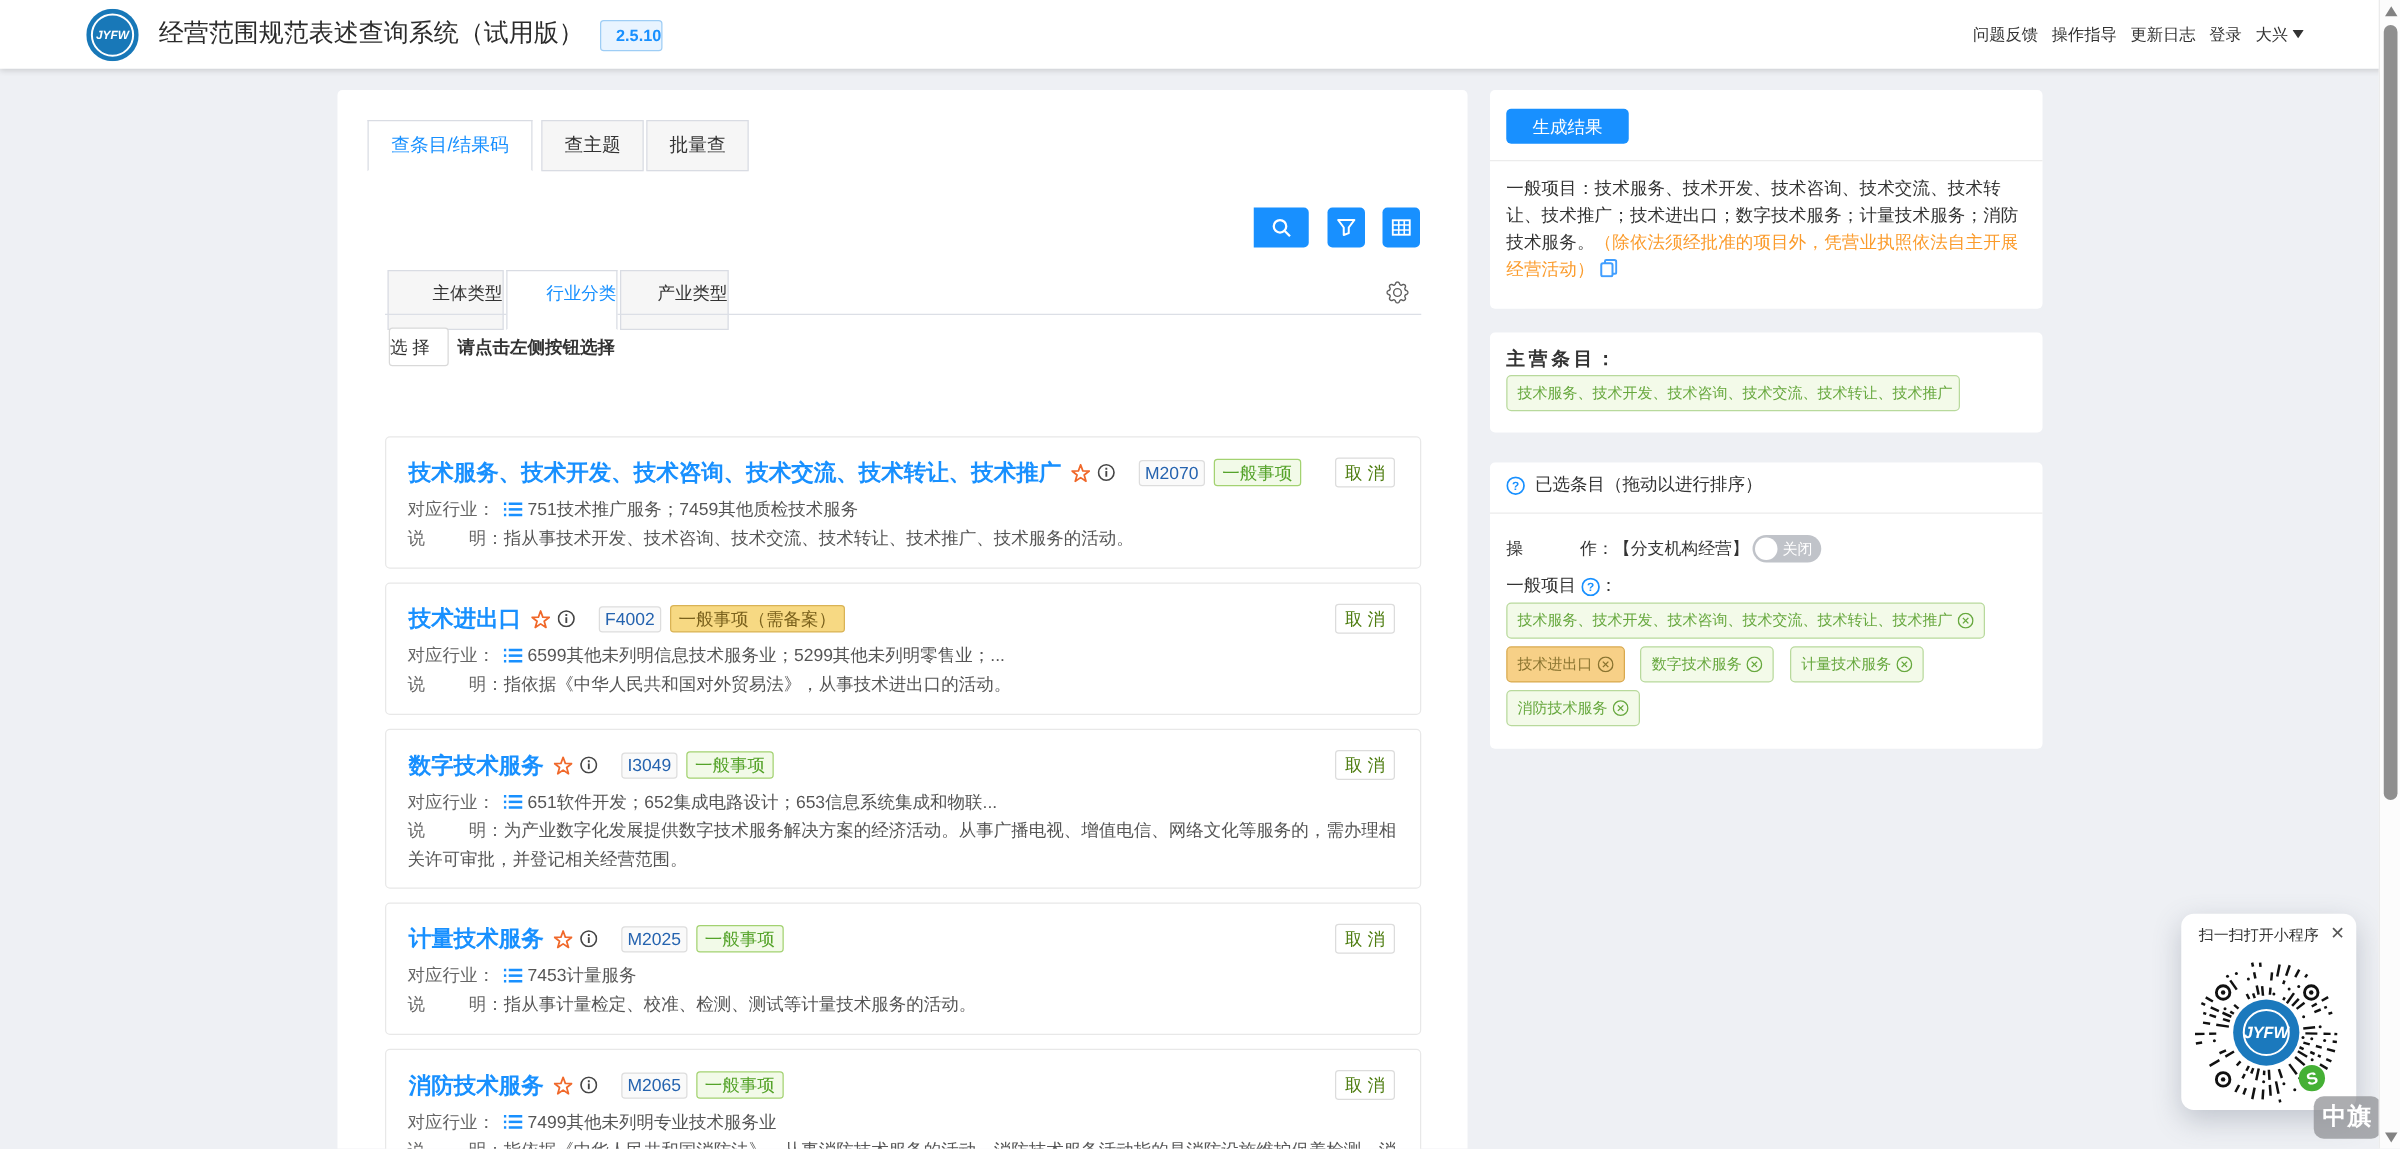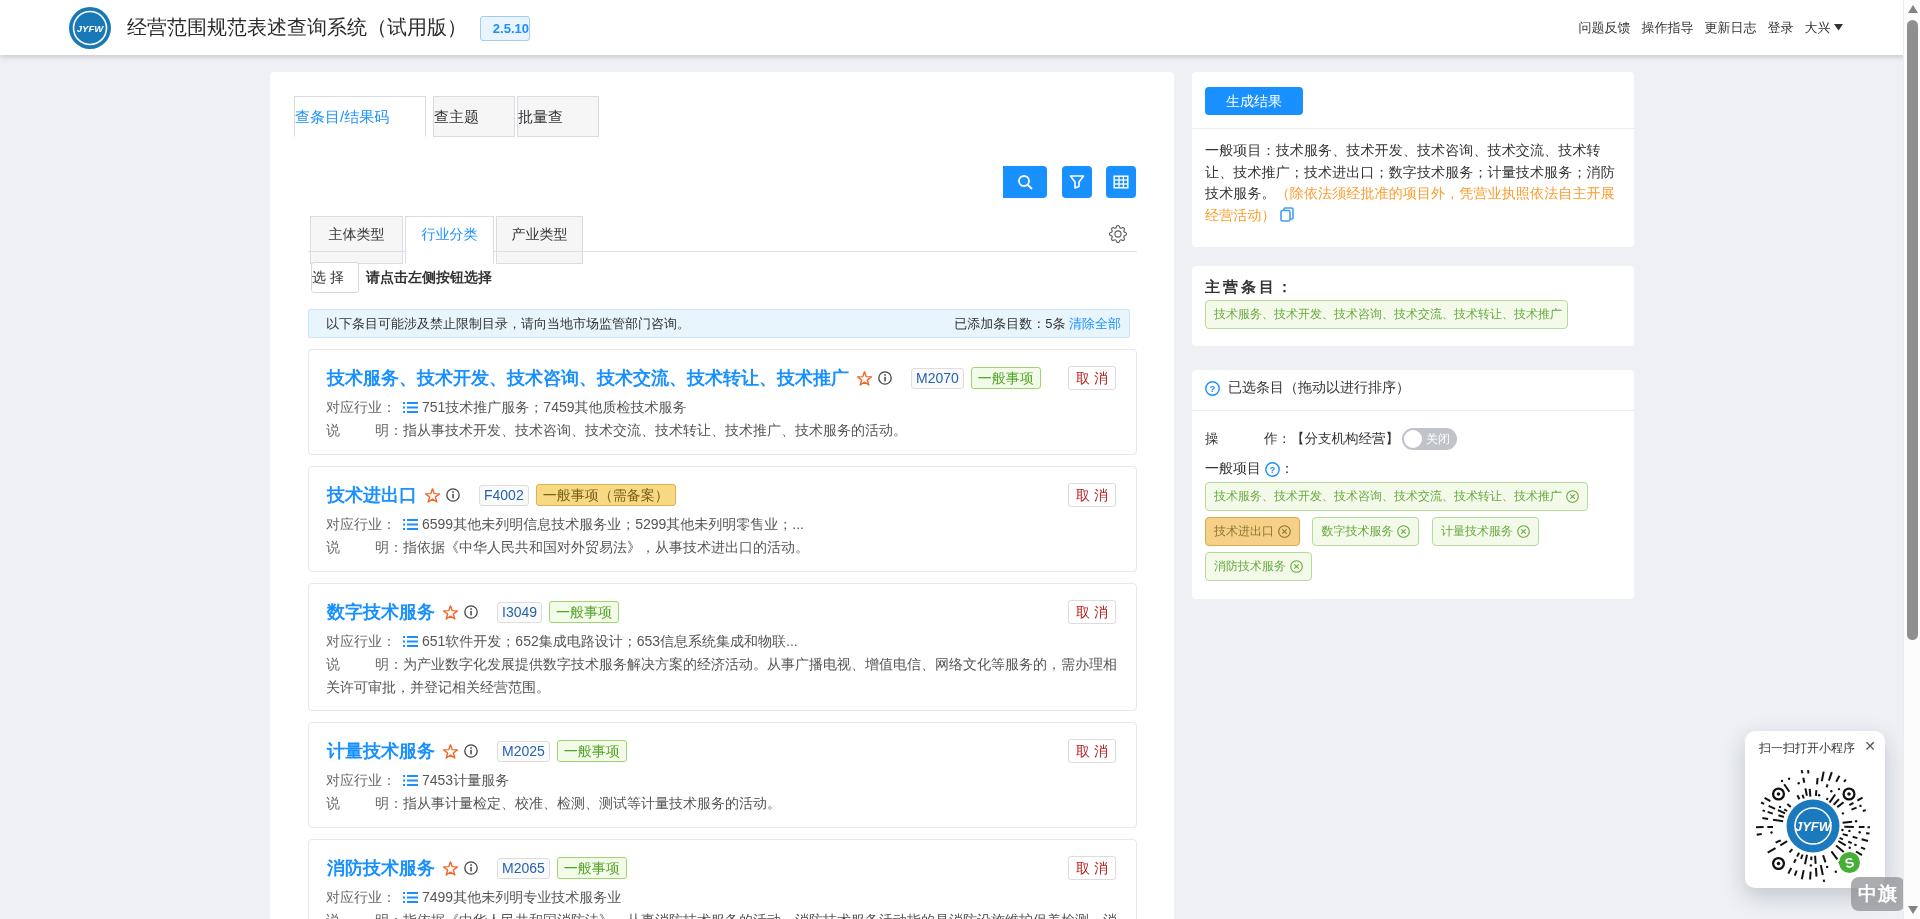--- a/index.html
+++ b/index.html
@@ -12,42 +12,42 @@
 .nav{position:absolute;right:77px;top:0;height:55px;line-height:55px;font-size:13px;color:#333}
 .nav span{margin-left:11px}
 
 .sbtrack{position:absolute;right:0;top:0;width:17px;height:919px;background:#fcfcfc;border-left:1px solid #ebebeb;z-index:50}
 .sbthumb{position:absolute;left:3px;top:20px;width:11px;height:620px;background:#8f8f8f;border-radius:6px}
 .sbarrow{position:absolute;left:4px;width:0;height:0;border-left:5px solid transparent;border-right:5px solid transparent}
 .sb-up{top:5px;border-bottom:8px solid #828282}
 .sb-dn{bottom:5px;border-top:8px solid #828282}
 
 .leftcard{position:absolute;left:270px;top:72px;width:904px;height:847px;background:#fff;border-radius:4px 4px 0 0}
-.tab-top{position:absolute;top:24px;height:41px;border:1px solid #d9dce3;background:#f6f6f6;font-size:15px;color:#333;line-height:39px}
+.tab-top{position:absolute;top:24px;height:41px;border:1px solid #d9dce3;background:#f6f6f6;font-size:15px;color:#333;text-align:center;line-height:39px}
 .tab-top.act{background:#fff;color:#1890ff;border-bottom-color:#fff}
 .srch-input{position:absolute;left:38px;top:94px;width:695px;height:32px;border:1px solid #dcdfe6;border-radius:4px 0 0 4px;font-size:14px;color:#333;line-height:30px;padding-left:12px;background:#fff}
 .btn-blue{position:absolute;top:94px;height:32px;background:#1890ff;border-radius:4px;display:flex;align-items:center;justify-content:center}
-.subtab{position:absolute;top:144px;height:48px;border:1px solid #d9dce3;background:#f6f6f6;font-size:14px;color:#333;text-align:center;line-height:34px}
+.subtab{position:absolute;top:144px;height:48px;border:1px solid #d9dce3;background:#f6f6f6;font-size:14px;color:#333;text-align:right;line-height:34px}
 .subtab.act{background:#fff;color:#1890ff;border-bottom-color:#fff;z-index:2}
 .subtab-line{position:absolute;left:38px;top:179px;width:829px;height:1px;background:#dcdfe6}
 .selbtn{position:absolute;left:41px;top:190px;width:48px;height:31px;border:1px solid #d9d9d9;border-radius:3px;background:#fff;font-size:14px;color:#333;text-align:left;line-height:29px}
 .sellabel{position:absolute;left:96px;top:190px;height:31px;line-height:31px;font-size:14px;font-weight:bold;color:#333}
 .infobar{position:absolute;left:38px;top:237px;width:822px;height:29px;background:#e8f5fd;border:1px solid #c8e6f8;border-radius:2px;font-size:13px;color:#333}
 .infobar .l{position:absolute;left:17px;top:0;line-height:27px}
 .infobar .r{position:absolute;right:8px;top:0;line-height:27px}
 .infobar .r a{color:#1890ff;text-decoration:none}
 
 .rescard{position:absolute;left:308px;width:829px;background:#fff;border:1px solid #e8e8e8;border-radius:4px}
 .rc-titlerow{position:absolute;left:18px;top:14px;height:28px;display:flex;align-items:center}
 .rc-title{font-size:18px;font-weight:bold;color:#1890ff;letter-spacing:0;white-space:nowrap}
 .rc-code{height:21px;border:1px solid #ddd;background:#fafafa;border-radius:3px;color:#2563af;font-size:14px;line-height:19px;padding:0 4px;margin-left:19px}
 .rc-type{height:22px;border-radius:3px;font-size:14px;line-height:20px;padding:0 6px;margin-left:7px}
 .rc-type.g{background:#f2fae8;border:1px solid #a3d271;color:#55a32a}
 .rc-type.y{background:#f7d983;border:1px solid #d9b355;color:#7a611c}
-.rc-cancel{position:absolute;right:20px;top:16px;width:48px;height:24px;border:1px solid #dcdcdc;border-radius:3px;background:#fff;color:#b91c1c;font-size:14px;text-align:center;line-height:22px}
+.rc-cancel{position:absolute;right:20px;top:16px;width:48px;height:24px;border:1px solid #dcdcdc;border-radius:3px;background:#fff;color:#4d7c0f;font-size:14px;text-align:center;line-height:22px}
 .rc-row{position:absolute;left:17px;font-size:14px;color:#555;white-space:nowrap}
 .rc-label{display:inline-block;width:77px;color:#666}
 .rc-label.j{display:inline-flex;justify-content:space-between}
 .rc-licon{display:inline-block;vertical-align:-2px;margin-right:4px}
 
 .rcard{position:absolute;left:1192px;width:442px;background:#fff;border-radius:4px}
 .genbtn{position:absolute;left:13px;top:15px;width:98px;height:28px;background:#1890ff;border-radius:4px;color:#fff;font-size:14px;text-align:center;line-height:28px}
 .divline{position:absolute;left:0;width:100%;height:1px;background:#ececec}
 .resulttext{position:absolute;left:13px;top:68px;width:418px;font-size:14px;color:#333;line-height:21.5px;letter-spacing:0.13px}
 .orange{color:#fb9b2b}
@@ -107,24 +107,20 @@
   <div class="subtab" style="left:226px;width:87px">产业类型</div>
   <div class="subtab-line"></div>
   <svg style="position:absolute;left:839px;top:153px" width="18" height="18" viewBox="0 0 16 16">
       <path fill="#5f5f5f" d="M8 4.754a3.246 3.246 0 1 0 0 6.492 3.246 3.246 0 0 0 0-6.492zM5.754 8a2.246 2.246 0 1 1 4.492 0 2.246 2.246 0 0 1-4.492 0z"></path>
       <path fill="#5f5f5f" d="M9.796 1.343c-.527-1.79-3.065-1.79-3.592 0l-.094.319a.873.873 0 0 1-1.255.52l-.292-.16c-1.64-.892-3.433.902-2.54 2.541l.159.292a.873.873 0 0 1-.52 1.255l-.319.094c-1.79.527-1.79 3.065 0 3.592l.319.094a.873.873 0 0 1 .52 1.255l-.16.292c-.892 1.64.901 3.434 2.541 2.54l.292-.159a.873.873 0 0 1 1.255.52l.094.319c.527 1.79 3.065 1.79 3.592 0l.094-.319a.873.873 0 0 1 1.255-.52l.292.16c1.64.893 3.434-.902 2.54-2.541l-.159-.292a.873.873 0 0 1 .52-1.255l.319-.094c1.79-.527 1.79-3.065 0-3.592l-.319-.094a.873.873 0 0 1-.52-1.255l.16-.292c.893-1.64-.902-3.433-2.541-2.54l-.292.159a.873.873 0 0 1-1.255-.52l-.094-.319zm-2.633.283c.246-.835 1.428-.835 1.674 0l.094.319a1.873 1.873 0 0 0 2.693 1.115l.291-.16c.764-.415 1.6.42 1.184 1.185l-.159.292a1.873 1.873 0 0 0 1.116 2.692l.318.094c.835.246.835 1.428 0 1.674l-.319.094a1.873 1.873 0 0 0-1.115 2.693l.16.291c.415.764-.42 1.6-1.185 1.184l-.291-.159a1.873 1.873 0 0 0-2.693 1.116l-.094.318c-.246.835-1.428.835-1.674 0l-.094-.319a1.873 1.873 0 0 0-2.692-1.115l-.292.16c-.764.415-1.6-.42-1.184-1.185l.159-.291A1.873 1.873 0 0 0 1.945 8.93l-.319-.094c-.835-.246-.835-1.428 0-1.674l.319-.094A1.873 1.873 0 0 0 3.06 4.377l-.16-.292c-.415-.764.42-1.6 1.185-1.184l.292.159a1.873 1.873 0 0 0 2.692-1.115l.094-.319z"></path>
     </svg>
 
   <div class="selbtn">选 择</div>
   <div class="sellabel">请点击左侧按钮选择</div>
 
-  <div class="infobar">
-    <div class="l">以下条目可能涉及禁止限制目录，请向当地市场监管部门咨询。</div>
-    <div class="r">已添加条目数：5条 <a>清除全部</a></div>
-  </div>
 </div>
 
 <div class="rescard" style="top:349px;height:106px">
   <div class="rc-titlerow">
       <span class="rc-title">技术服务、技术开发、技术咨询、技术交流、技术转让、技术推广</span>
       <svg width="15" height="15" viewBox="0 0 15 15" style="margin-left:8px">
         <path d="M7.50 0.80 L9.26 5.67 L14.44 5.84 L10.35 9.03 L11.79 14.01 L7.50 11.10 L3.21 14.01 L4.65 9.03 L0.56 5.84 L5.74 5.67 Z" fill="none" stroke="#f0682a" stroke-width="1.4" stroke-linejoin="round"></path>
       </svg>
       <svg width="14" height="14" viewBox="0 0 14 14" style="margin-left:6px">
         <circle cx="7" cy="7" r="6.2" fill="none" stroke="#454545" stroke-width="1.3"></circle>

